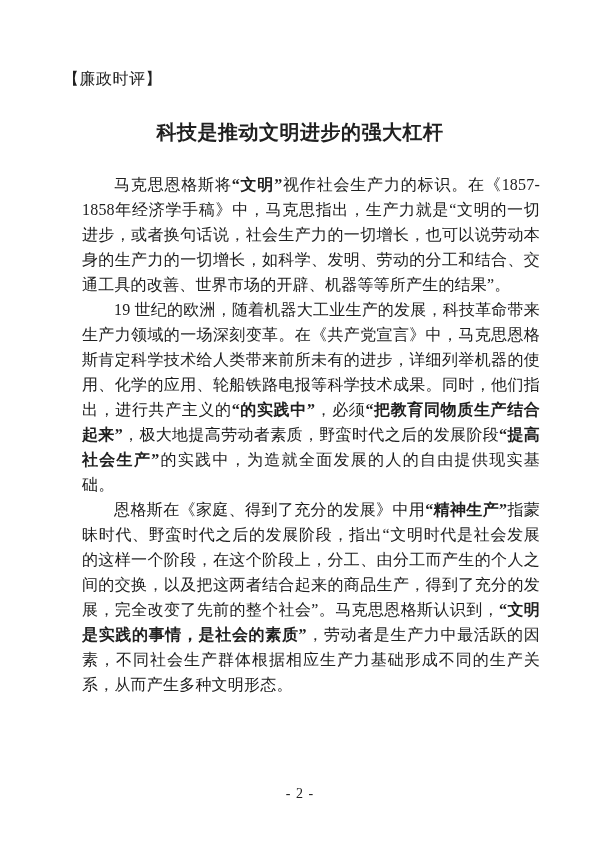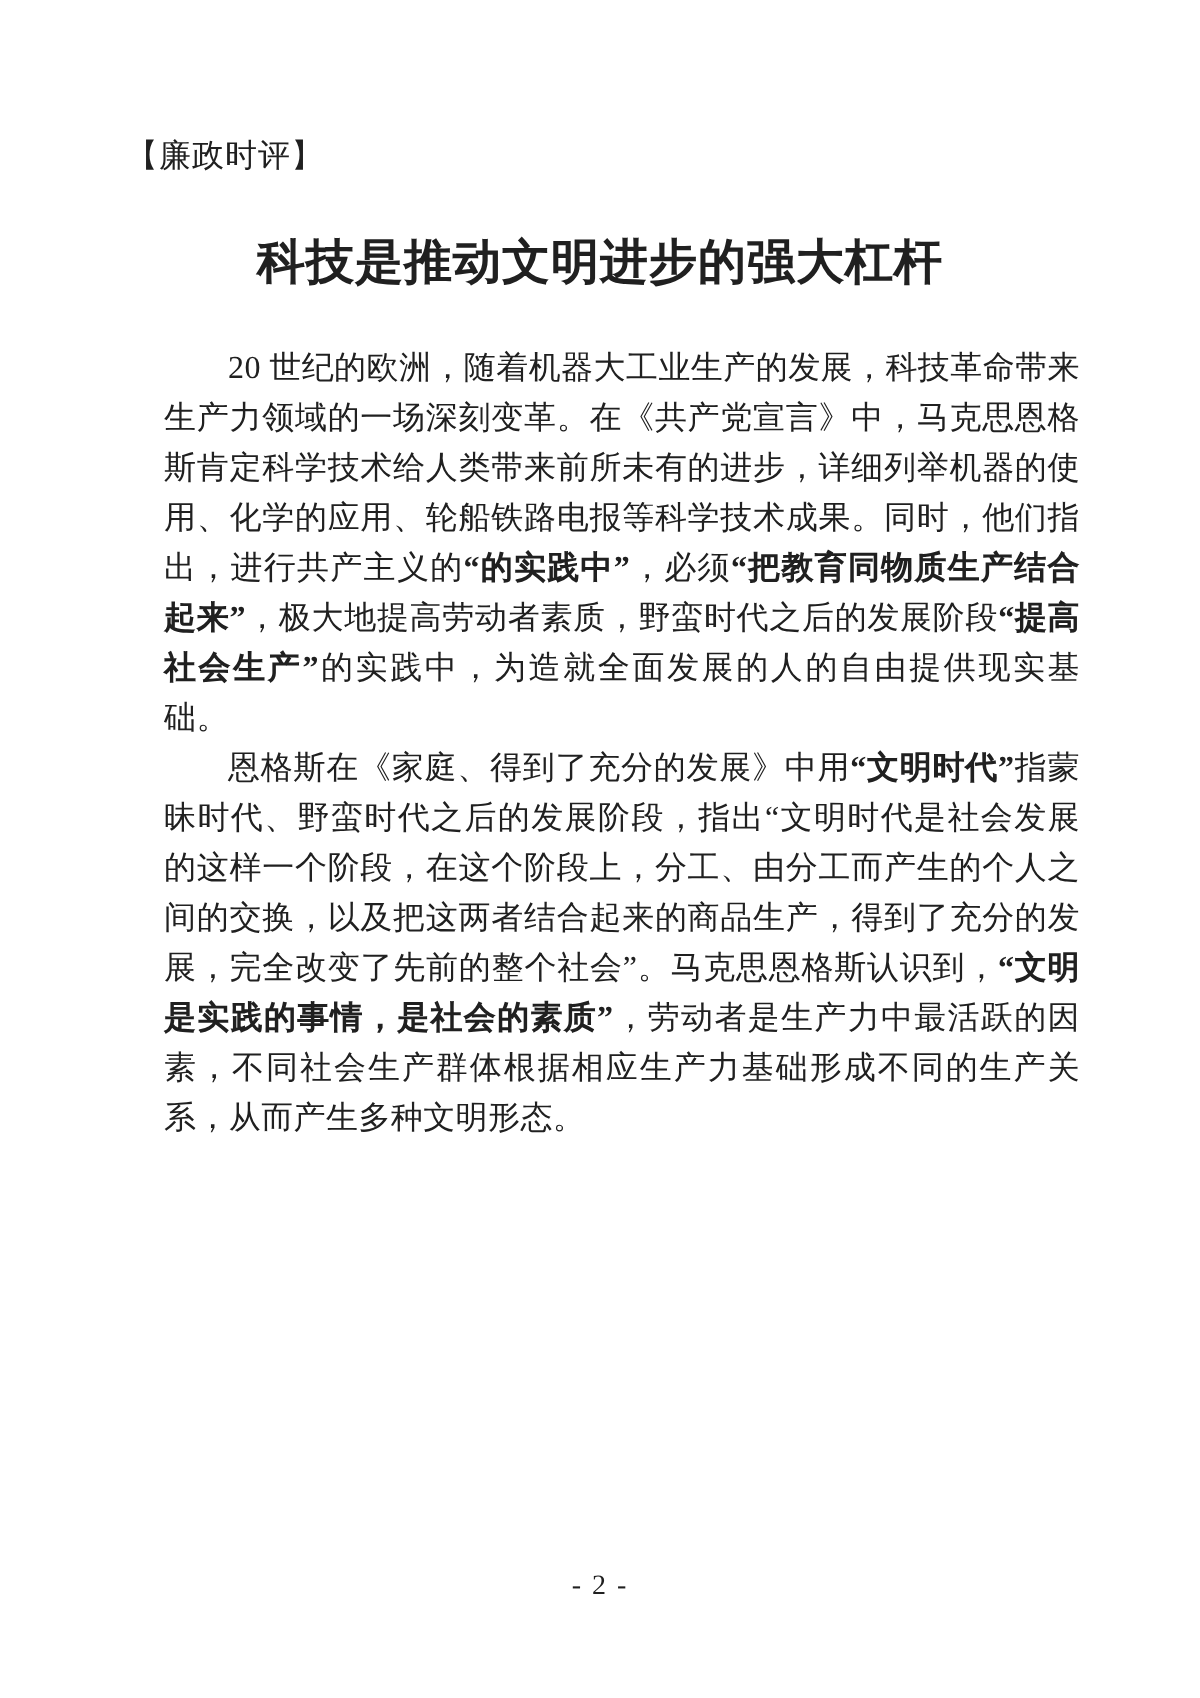--- a/index.html
+++ b/index.html
@@ -26,21 +26,21 @@
     letter-spacing: 0.5px;
     white-space: nowrap;
   }
   .doc-title {
     position: absolute;
     left: 0;
     top: 117px;
     width: 100%;
     margin: 0;
     text-align: center;
-    font-size: 24px;
+    font-size: 20px;
     line-height: 30px;
     font-weight: 700;
     letter-spacing: 0.5px;
   }
   .article-body {
     position: absolute;
     left: 82px;
     right: 60px;
     top: 172px;
   }
@@ -69,18 +69,19 @@
 </style>
 </head>
 <body>
 
 <div class="page">
   <div class="category">【廉政时评】</div>
 
   <h1 class="doc-title">科技是推动文明进步的强大杠杆</h1>
 
   <div class="article-body">
-      <p class="para"><span>20 世纪的欧洲，随着机器大工业生产的发展，科技革命带来生产力领域的一场深刻变革。在《共产党宣言》中，马克思恩格斯肯定科学技术给人类带来前所未有的进步，详细列举机器的使用、化学的应用、轮船铁路电报等科学技术成果。同时，他们指出，进行共产主义的</span><b>“的实践中”</b><span>，必须</span><b>“把教育同物质生产结合起来”</b><span>，极大地提高劳动者素质，野蛮时代之后的发展阶段</span><b>“提高社会生产”</b><span>的实践中，为造就全面发展的人的自由提供现实基础。</span></p>
-      <p class="para"><span>恩格斯在《家庭、得到了充分的发展》中用</span><b>“文明时代”</b><span>指蒙昧时代、野蛮时代之后的发展阶段，指出“文明时代是社会发展的这样一个阶段，在这个阶段上，分工、由分工而产生的个人之间的交换，以及把这两者结合起来的商品生产，得到了充分的发展，完全改变了先前的整个社会”。马克思恩格斯认识到，</span><b>“文明是实践的事情，是社会的素质”</b><span>，劳动者是生产力中最活跃的因素，不同社会生产群体根据相应生产力基础形成不同的生产关系，从而产生多种文明形态。</span></p>
+      <p class="para"><span>马克思恩格斯将</span><b>“文明”</b><span>视作社会生产力的标识。在《1857-1858年经济学手稿》中，马克思指出，生产力就是“文明的一切进步，或者换句话说，社会生产力的一切增长，也可以说劳动本身的生产力的一切增长，如科学、发明、劳动的分工和结合、交通工具的改善、世界市场的开辟、机器等等所产生的结果”。</span></p>
+      <p class="para"><span>19 世纪的欧洲，随着机器大工业生产的发展，科技革命带来生产力领域的一场深刻变革。在《共产党宣言》中，马克思恩格斯肯定科学技术给人类带来前所未有的进步，详细列举机器的使用、化学的应用、轮船铁路电报等科学技术成果。同时，他们指出，进行共产主义的</span><b>“的实践中”</b><span>，必须</span><b>“把教育同物质生产结合起来”</b><span>，极大地提高劳动者素质，野蛮时代之后的发展阶段</span><b>“提高社会生产”</b><span>的实践中，为造就全面发展的人的自由提供现实基础。</span></p>
+      <p class="para"><span>恩格斯在《家庭、得到了充分的发展》中用</span><b>“精神生产”</b><span>指蒙昧时代、野蛮时代之后的发展阶段，指出“文明时代是社会发展的这样一个阶段，在这个阶段上，分工、由分工而产生的个人之间的交换，以及把这两者结合起来的商品生产，得到了充分的发展，完全改变了先前的整个社会”。马克思恩格斯认识到，</span><b>“文明是实践的事情，是社会的素质”</b><span>，劳动者是生产力中最活跃的因素，不同社会生产群体根据相应生产力基础形成不同的生产关系，从而产生多种文明形态。</span></p>
     </div>
 
   <div class="page-number">- 2 -</div>
 </div>
 
 </body></html>

